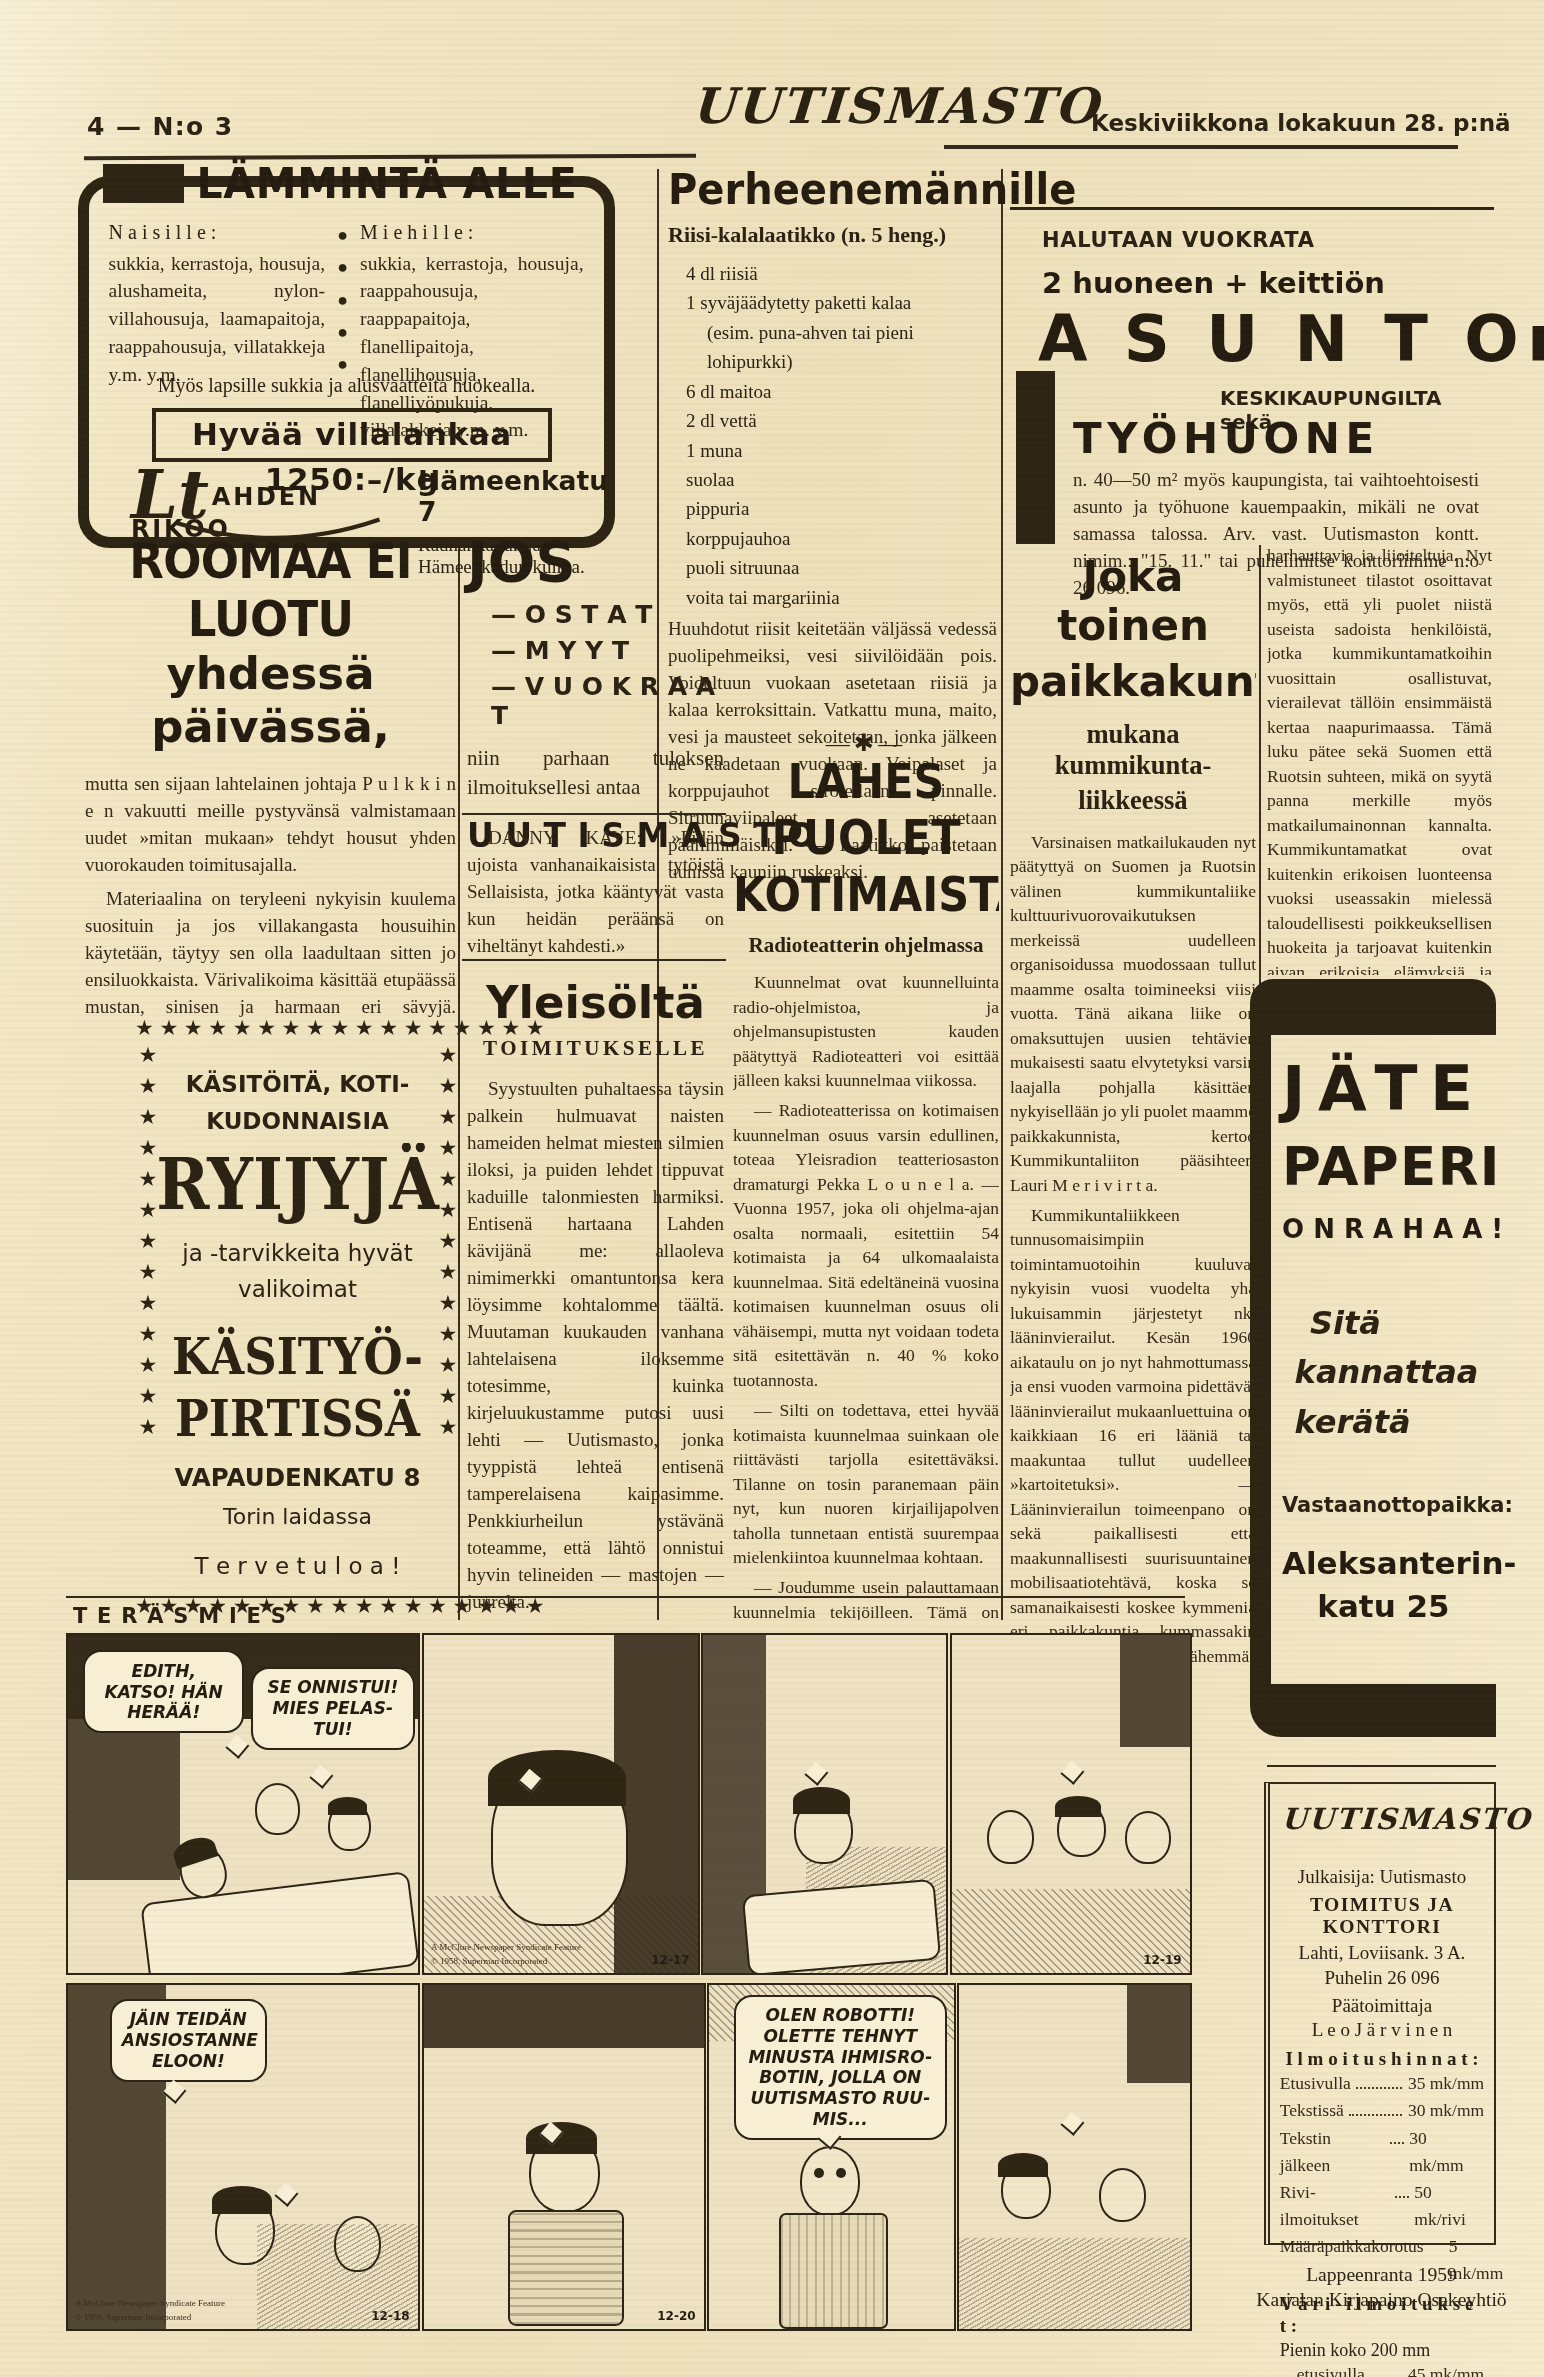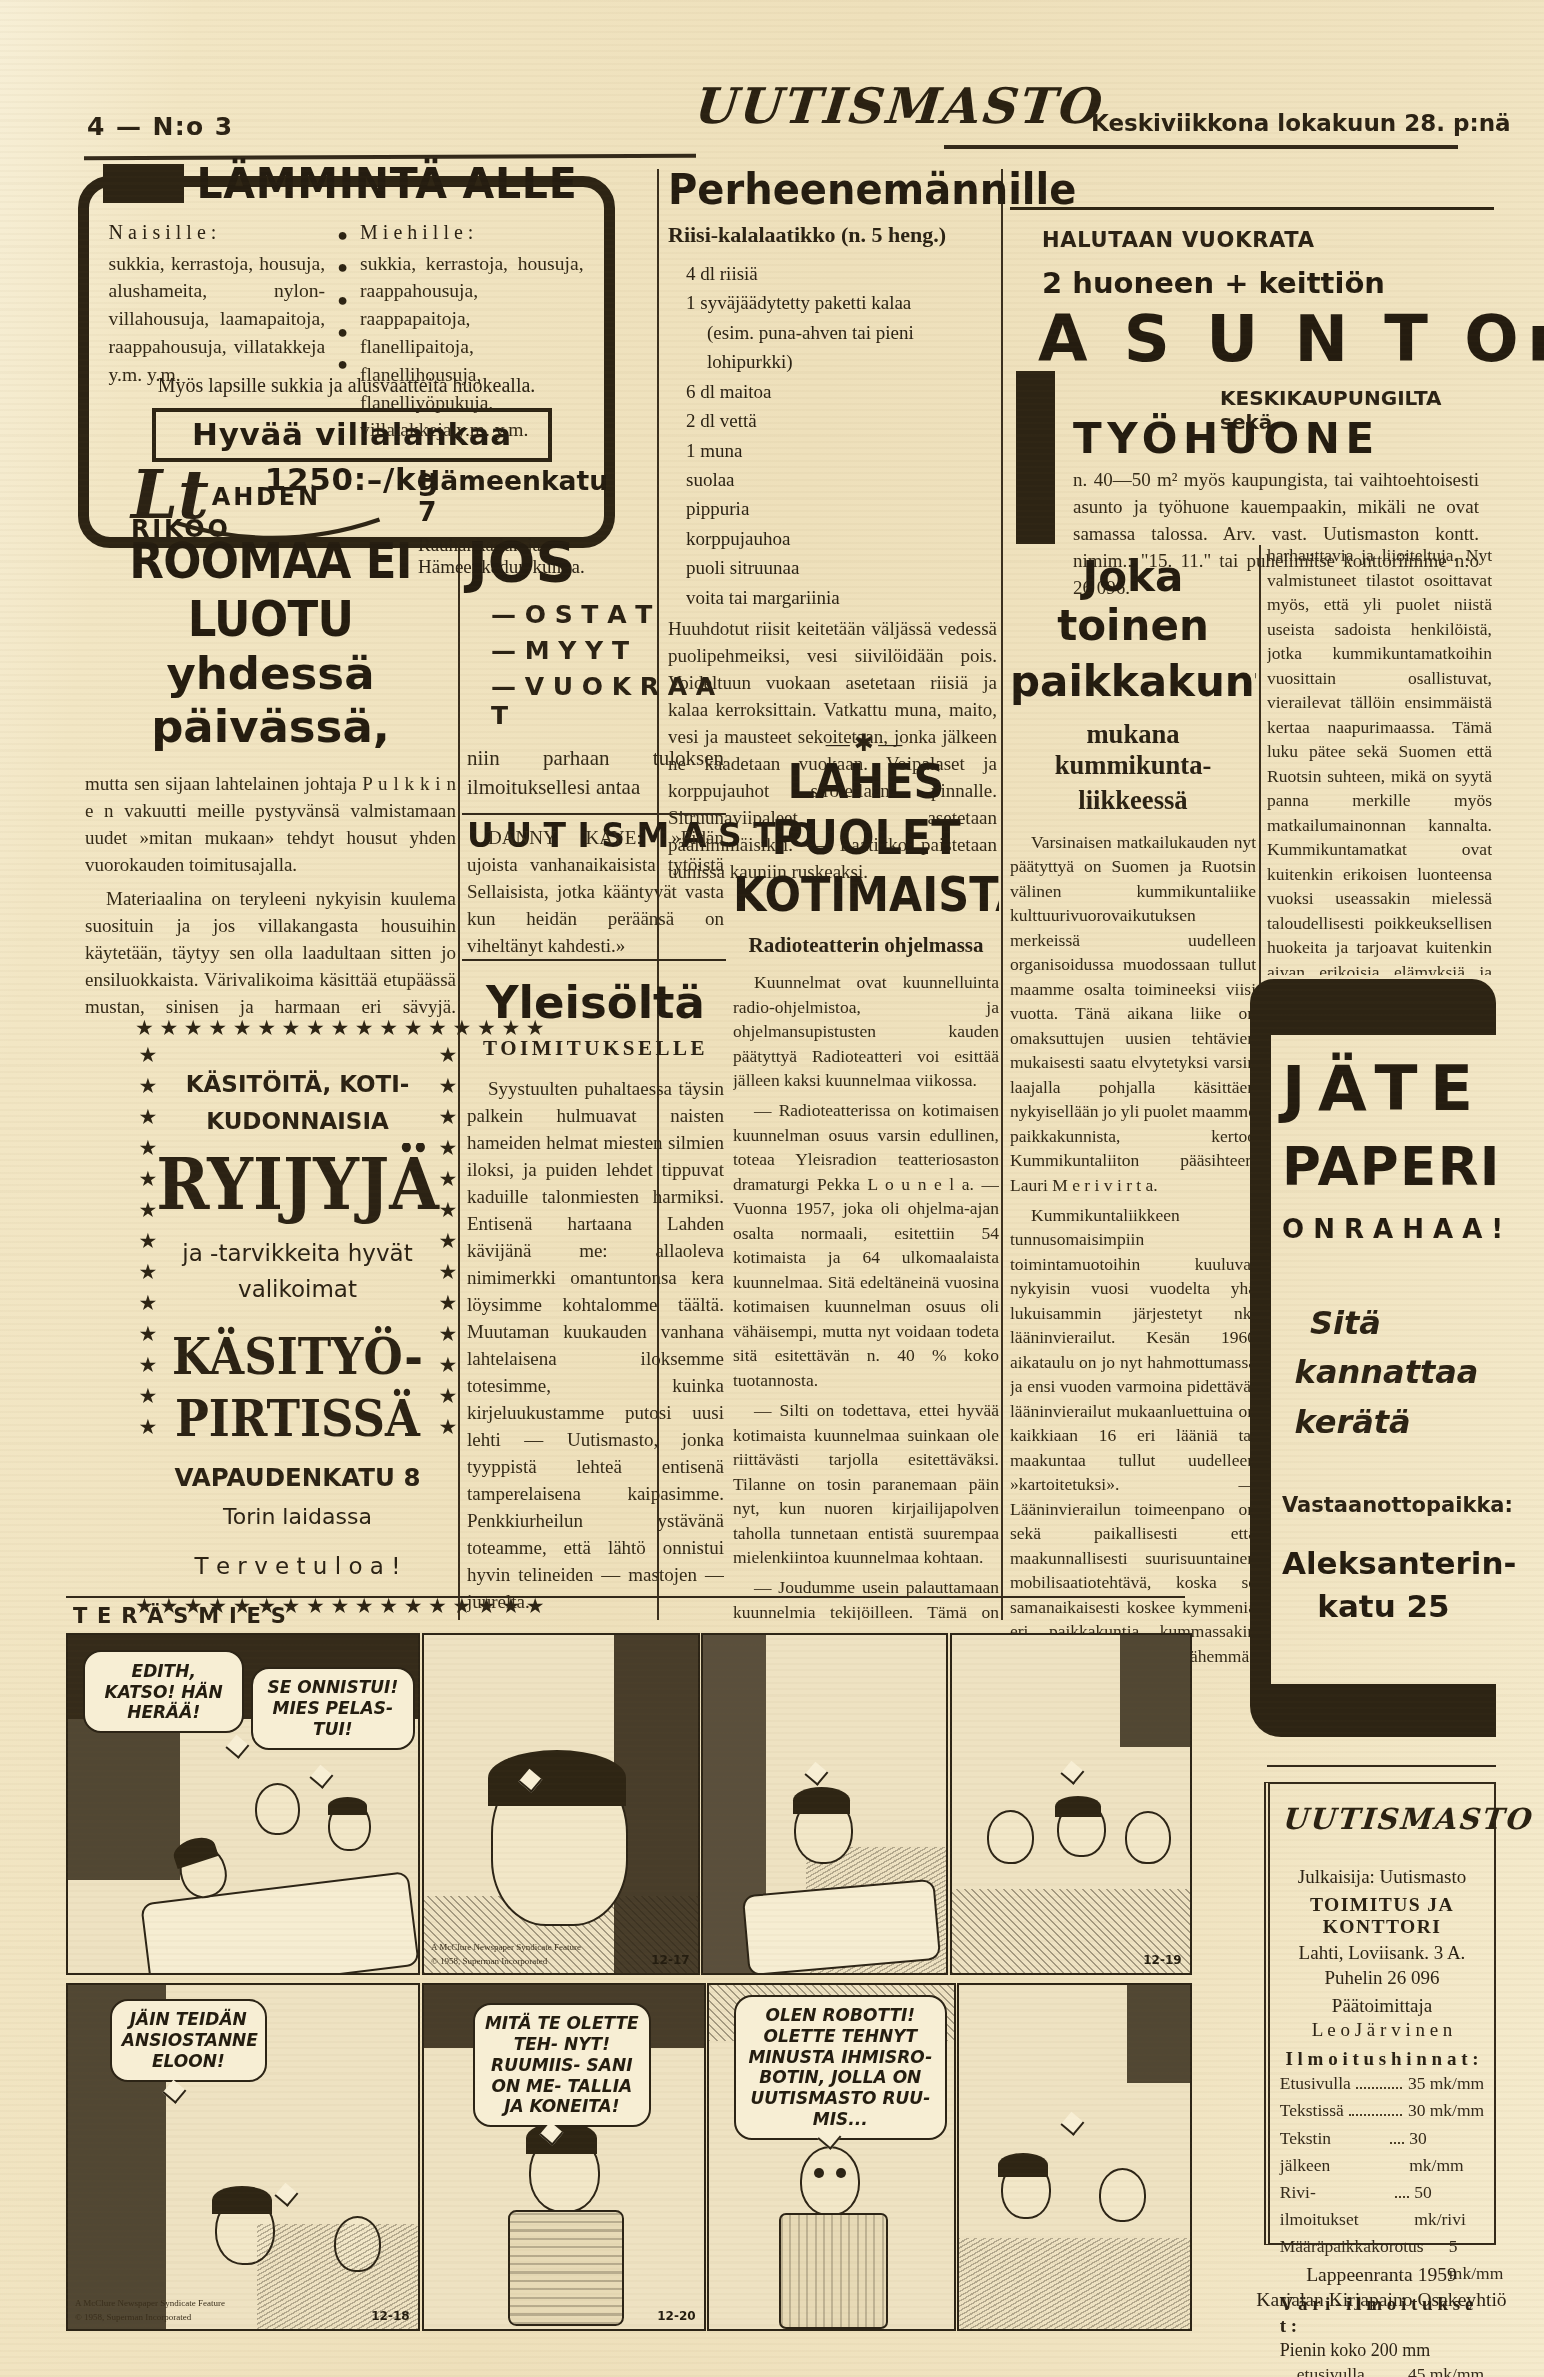--- a/index.html
+++ b/index.html
@@ -281,21 +281,20 @@
     <div class="tail" style="left:210px;top:201px;"></div>
     <div class="credit" style="left:7px;bottom:19.6px;">A McClure Newspaper Syndicate Feature</div>
     <div class="credit" style="left:7px;bottom:5.6px;">© 1958, Superman Incorporated</div>
     <div class="codechip" style="right:8.4px;bottom:5.6px;">12-18</div>
   </div>
   <div class="panel" style="left:422px;top:1983px;width:280px;height:344px;">
     <div class="abs darkart" style="left:0;top:0;width:100%;height:63px;opacity:.9;"></div>
     <div class="head" style="left:105px;top:147px;width:67px;height:77px;"></div>
     <div class="hair" style="left:102px;top:137px;width:71px;height:32px;"></div>
     <div class="abs" style="left:84px;top:225px;width:112px;height:112px;border:2.1px solid #2c2416;background:repeating-linear-gradient(0deg,rgba(44,36,22,.25) 0 2.1px,transparent 2.1px 8.4px),#e7dab6;border-radius:8.4px;"></div>
-    <div class="bubble" style="left:49px;top:18px;width:154px;">MITÄ TE OLETTE TEH- NYT! RUUMIIS- SANI ON ME- TALLIA JA KONEITA!</div>
     <div class="tail" style="left:119px;top:140px;"></div>
     <div class="codechip" style="right:8.4px;bottom:5.6px;">12-20</div>
   </div>
   <div class="panel" style="left:707px;top:1983px;width:245px;height:344px;">
     <div class="abs hatch" style="left:0;top:0;width:100%;height:56px;"></div>
     <div class="head" style="left:91px;top:161px;width:56px;height:66px;"></div>
     <div class="abs" style="left:105px;top:183px;width:9.8px;height:9.8px;border-radius:50%;background:#2c2416;"></div>
     <div class="abs" style="left:127px;top:183px;width:9.8px;height:9.8px;border-radius:50%;background:#2c2416;"></div>
     <div class="abs" style="left:70px;top:228px;width:105px;height:112px;border:2.1px solid #2c2416;background:repeating-linear-gradient(90deg,rgba(44,36,22,.22) 0 2.1px,transparent 2.1px 8.4px),#e7dab6;border-radius:7px;"></div>
     <div class="bubble" style="left:25px;top:9.8px;width:189px;">OLEN ROBOTTI! OLETTE TEHNYT MINUSTA IHMISRO- BOTIN, JOLLA ON UUTISMASTO RUU- MIS...</div>

